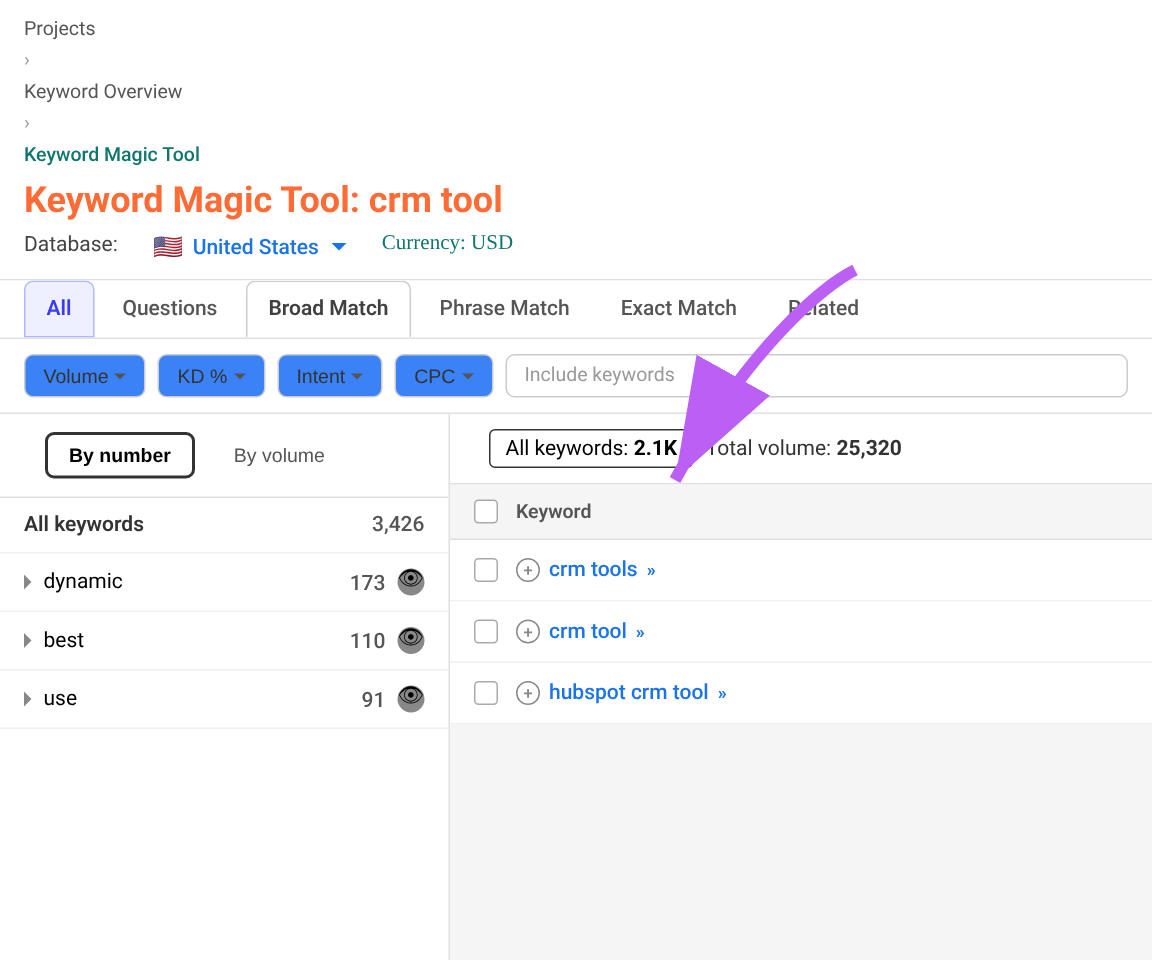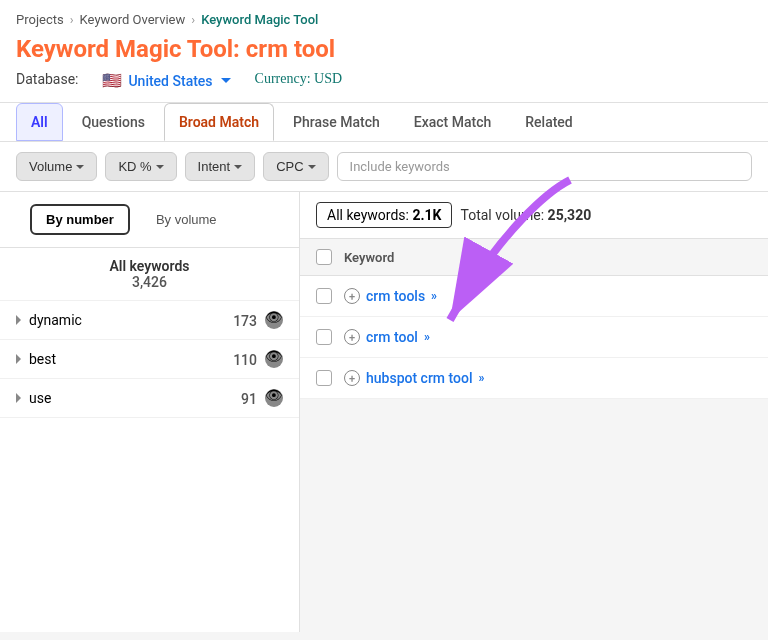--- a/index.html
+++ b/index.html
@@ -18,20 +18,21 @@
       border-bottom: 1px solid #e0e0e0;
     }
 
     .breadcrumb {
       display: flex;
       align-items: flex-start;
       gap: 6px;
       font-size: 13px;
       color: #666;
       margin-bottom: 8px;
+      flex-direction: column;
     }
     .breadcrumb-separator {
       color: #999;
     }
     .breadcrumb-item {
       color: #555;
     }
     .breadcrumb-item.active {
       color: #0f766e;
       font-weight: 500;
@@ -90,21 +91,21 @@
       font-weight: 500;
       color: #555;
       cursor: pointer;
       border-radius: 6px 6px 0 0;
       border: 1px solid transparent;
       white-space: nowrap;
       user-select: none;
     }
     .tab-item.active {
       background: #fff;
-      color: #c2410c;
+      color: #404040;
       border: 1px solid #ccc;
       border-bottom: 1px solid #fff;
       font-weight: 600;
     }
     .tab-item.all-tab {
       background: #eef0ff;
       color: #3a3aff;
       border: 1px solid #b0b8ff;
       font-weight: 600;
     }
@@ -117,21 +118,21 @@
       gap: 8px;
       border-bottom: 1px solid #e0e0e0;
     }
     .filter-btn {
       display: flex;
       align-items: center;
       gap: 4px;
       padding: 6px 12px;
       border: 1px solid #ccc;
       border-radius: 6px;
-      background: #e5e5e5;
+      background: #3b82f6;
       font-size: 13px;
       color: #333;
       cursor: pointer;
       white-space: nowrap;
       text-align: right;
     }
     .filter-btn .chevron-small {
       display: inline-block;
       width: 0;
       height: 0;
@@ -191,21 +192,20 @@
       padding: 10px 16px;
       display: flex;
       align-items: center;
       justify-content: space-between;
       border-bottom: 1px solid #f0f0f0;
       font-size: 14px;
     }
     .sidebar-row.header-row {
       font-weight: 600;
       color: #333;
-      flex-direction: column;
     }
     .sidebar-row .count {
       color: #555;
       font-weight: 500;
     }
     .sidebar-row .chevron-right {
       display: inline-block;
       width: 0;
       height: 0;
       border-top: 5px solid transparent;
@@ -256,20 +256,21 @@
       align-items: center;
       gap: 8px;
       font-size: 14px;
     }
     .keywords-summary {
       border: 1px solid #333;
       border-radius: 4px;
       padding: 4px 10px;
       font-size: 14px;
       white-space: nowrap;
+      margin-left: 10px;
     }
     .keywords-summary strong { font-weight: 700; }
     .total-volume {
       font-size: 14px;
       color: #333;
       white-space: nowrap;
     }
     .total-volume strong { font-weight: 700; }
 
     .keyword-table-header {

